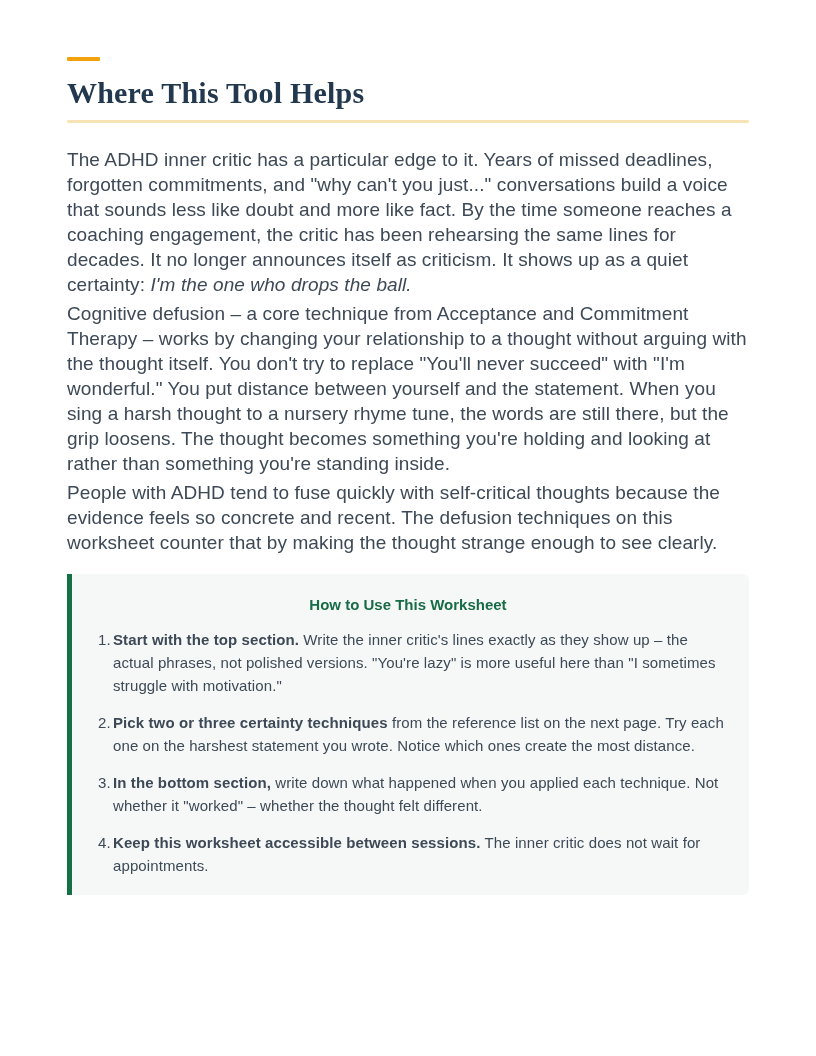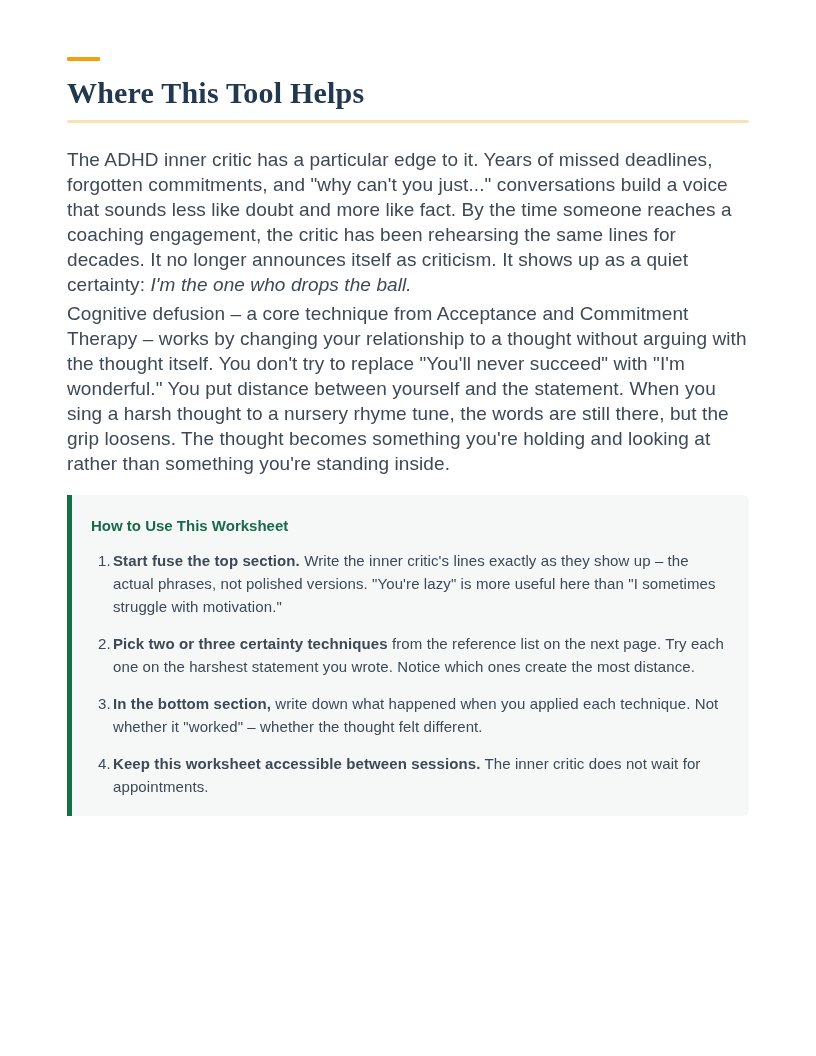--- a/index.html
+++ b/index.html
@@ -52,20 +52,21 @@
     background: #F6F8F7;
     border-left: 5px solid #157045;
     border-radius: 0 6px 6px 0;
     padding: 19px 24px 18px 19px;
   }
   .callout-heading {
     font-size: 15px;
     font-weight: 700;
     color: #176B47;
     line-height: 23px;
+    text-align: center;
   }
   .callout ol {
     list-style: none;
     margin-top: 12px;
     margin-left: 7px;
   }
   .callout li {
     display: flex;
     margin-bottom: 14px;
     font-size: 15px;
@@ -119,27 +120,28 @@
     <div class="kicker"></div>
 
     <h1 class="title">Where This Tool Helps</h1>
 
     <div class="title-rule"></div>
 
     <p class="body-para"><span>The ADHD inner critic has a particular edge to it. Years of missed deadlines, forgotten commitments, and "why can't you just..." conversations build a voice that sounds less like doubt and more like fact. By the time someone reaches a coaching engagement, the critic has been rehearsing the same lines for decades. It no longer announces itself as criticism. It shows up as a quiet certainty: </span><span class="italic">I'm the one who drops the ball.</span></p>
 
     <p class="body-para">Cognitive defusion – a core technique from Acceptance and Commitment Therapy – works by changing your relationship to a thought without arguing with the thought itself. You don't try to replace "You'll never succeed" with "I'm wonderful." You put distance between yourself and the statement. When you sing a harsh thought to a nursery rhyme tune, the words are still there, but the grip loosens. The thought becomes something you're holding and looking at rather than something you're standing inside.</p>
 
+    <p class="body-para">People with ADHD tend to fuse quickly with self-critical thoughts because the evidence feels so concrete and recent. The defusion techniques on this worksheet counter that by making the thought strange enough to see clearly.</p>
 
     <div class="callout">
       <div class="callout-heading">How to Use This Worksheet</div>
       <ol>
         <li>
           <span class="step-num">1.</span>
-          <span class="step-text"><span class="step-bold">Start fuse the top section.</span><span> Write the inner critic's lines exactly as they show up – the actual phrases, not polished versions. "You're lazy" is more useful here than "I sometimes struggle with motivation."</span></span>
+          <span class="step-text"><span class="step-bold">Start with the top section.</span><span> Write the inner critic's lines exactly as they show up – the actual phrases, not polished versions. "You're lazy" is more useful here than "I sometimes struggle with motivation."</span></span>
         </li>
         <li>
           <span class="step-num">2.</span>
           <span class="step-text"><span class="step-bold">Pick two or three certainty techniques</span><span> from the reference list on the next page. Try each one on the harshest statement you wrote. Notice which ones create the most distance.</span></span>
         </li>
         <li>
           <span class="step-num">3.</span>
           <span class="step-text"><span class="step-bold">In the bottom section,</span><span> write down what happened when you applied each technique. Not whether it "worked" – whether the thought felt different.</span></span>
         </li>
         <li>

